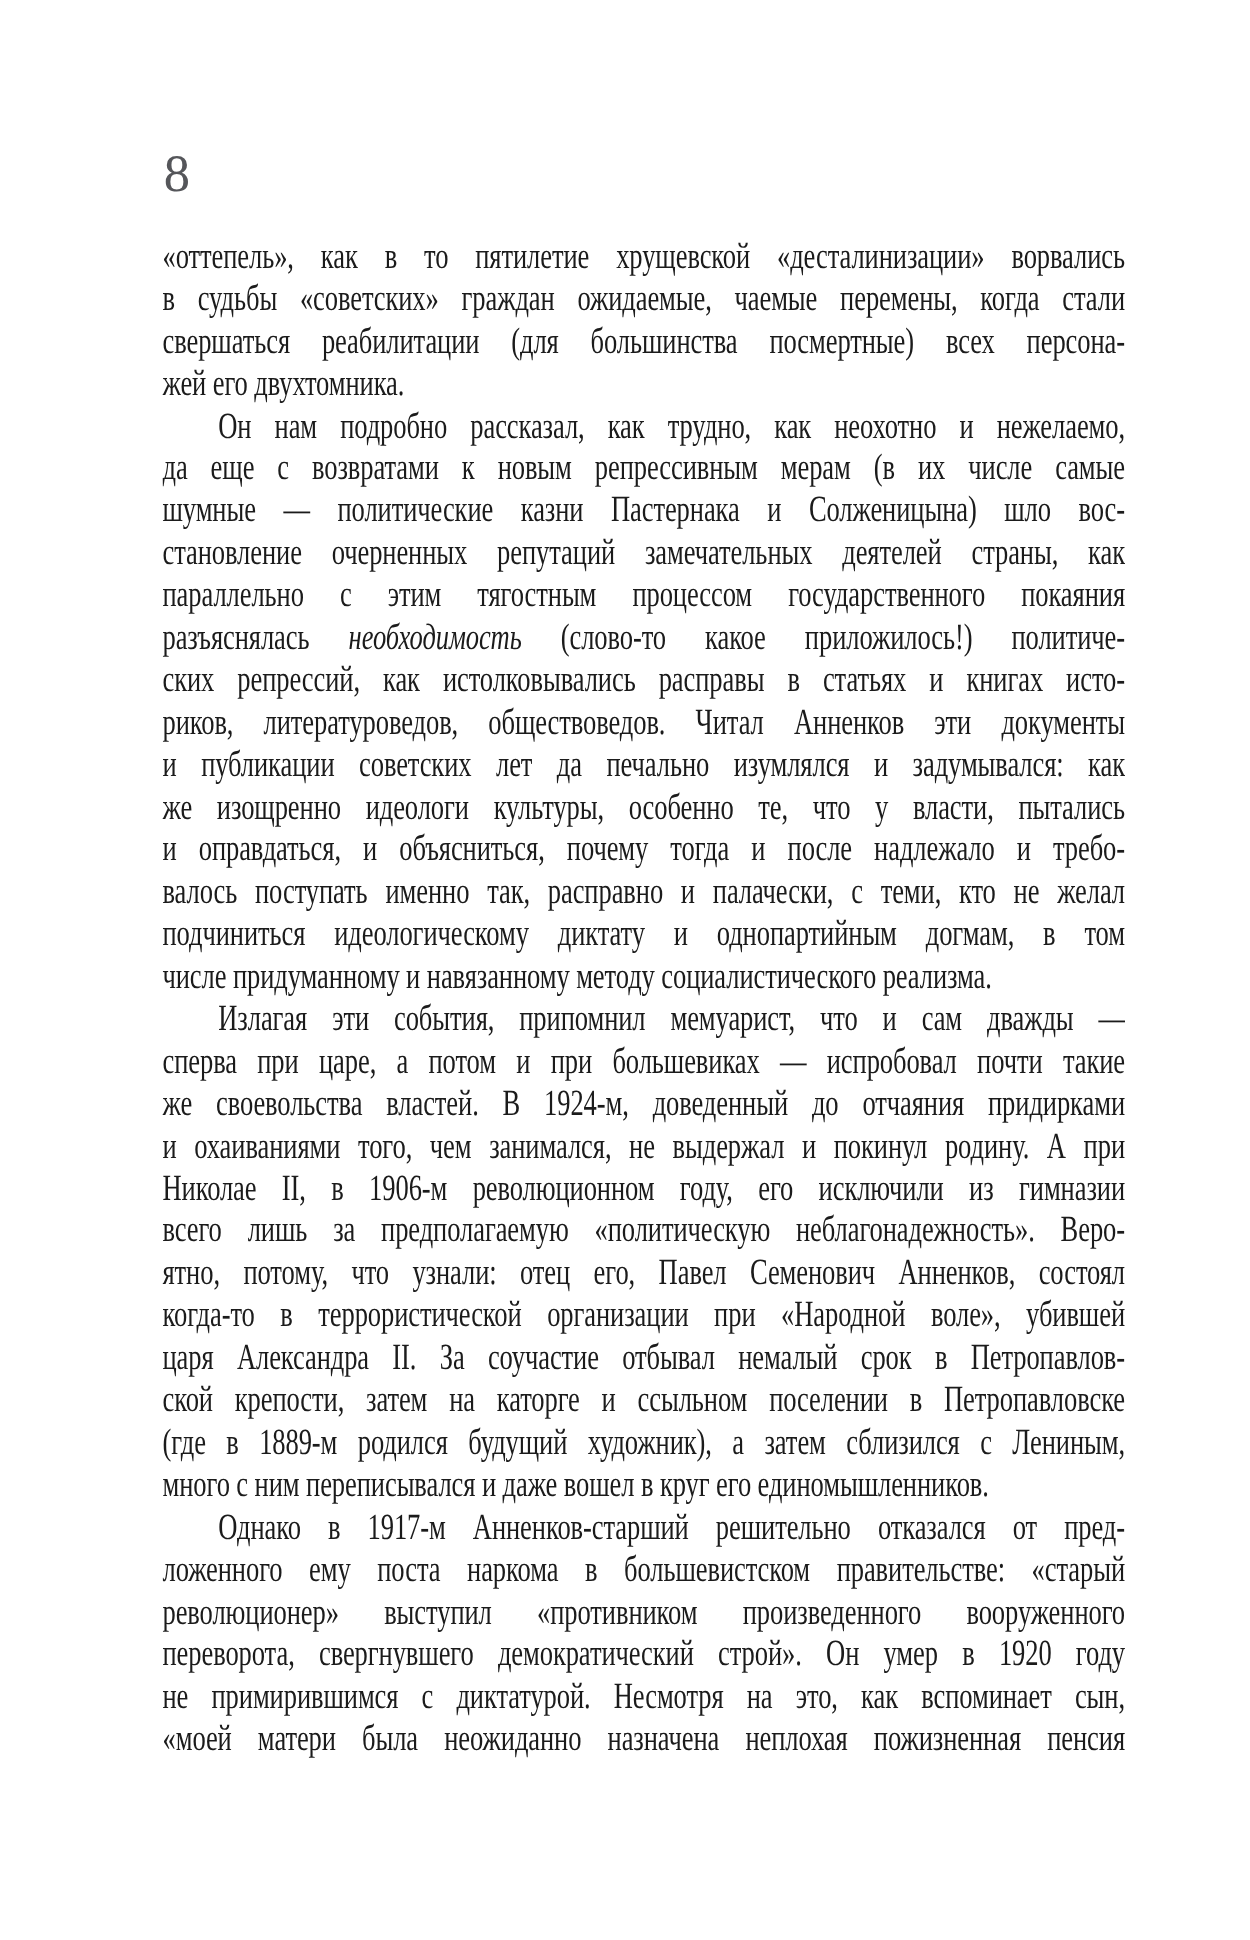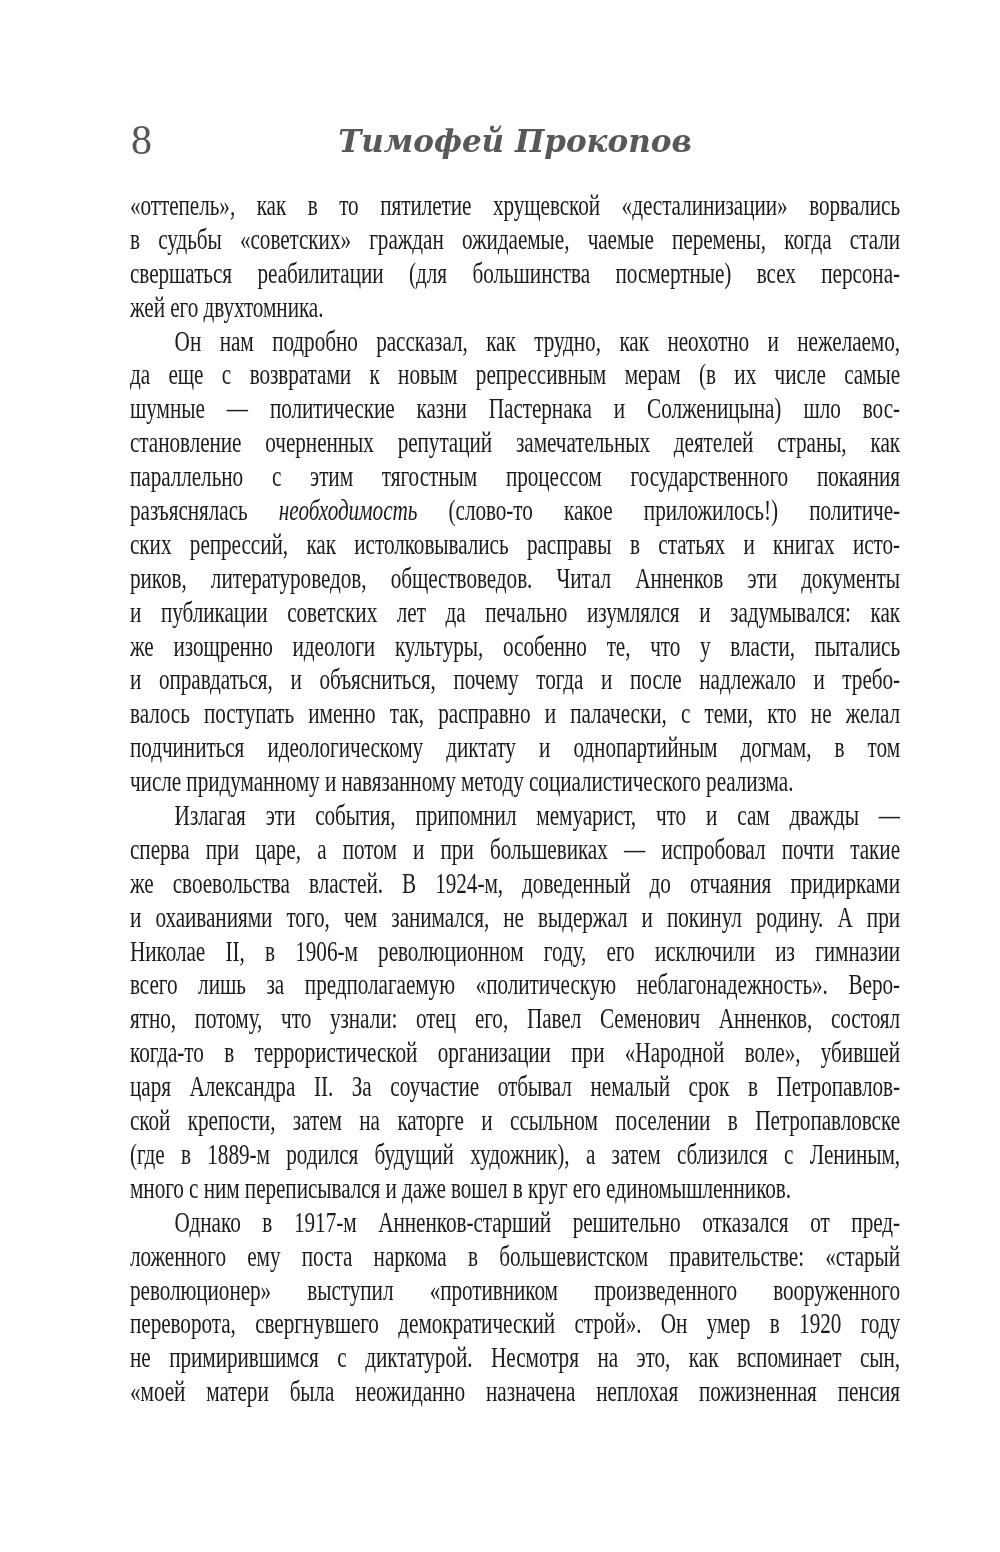--- a/index.html
+++ b/index.html
@@ -54,21 +54,20 @@
   }
   .line.end { text-align-last: left; }
   .line.indent { text-indent: 62px; }
   .it { font-style: italic; }
 </style>
 </head>
 <body>
 
 <div class="page">
   <span class="page-num">8</span>
-  <div class="running-head">Тимофей Прокопов</div>
   <main class="text-block">
       <div class="para">
         <div class="line">«оттепель», как в то пятилетие хрущевской «десталинизации» ворвались</div>
         <div class="line">в судьбы «советских» граждан ожидаемые, чаемые перемены, когда стали</div>
         <div class="line">свершаться реабилитации (для большинства посмертные) всех персона-</div>
         <div class="line end">жей его двухтомника.</div>
       </div>
       <div class="para">
         <div class="line indent">Он нам подробно рассказал, как трудно, как неохотно и нежелаемо,</div>
         <div class="line">да еще с возвратами к новым репрессивным мерам (в их числе самые</div>

